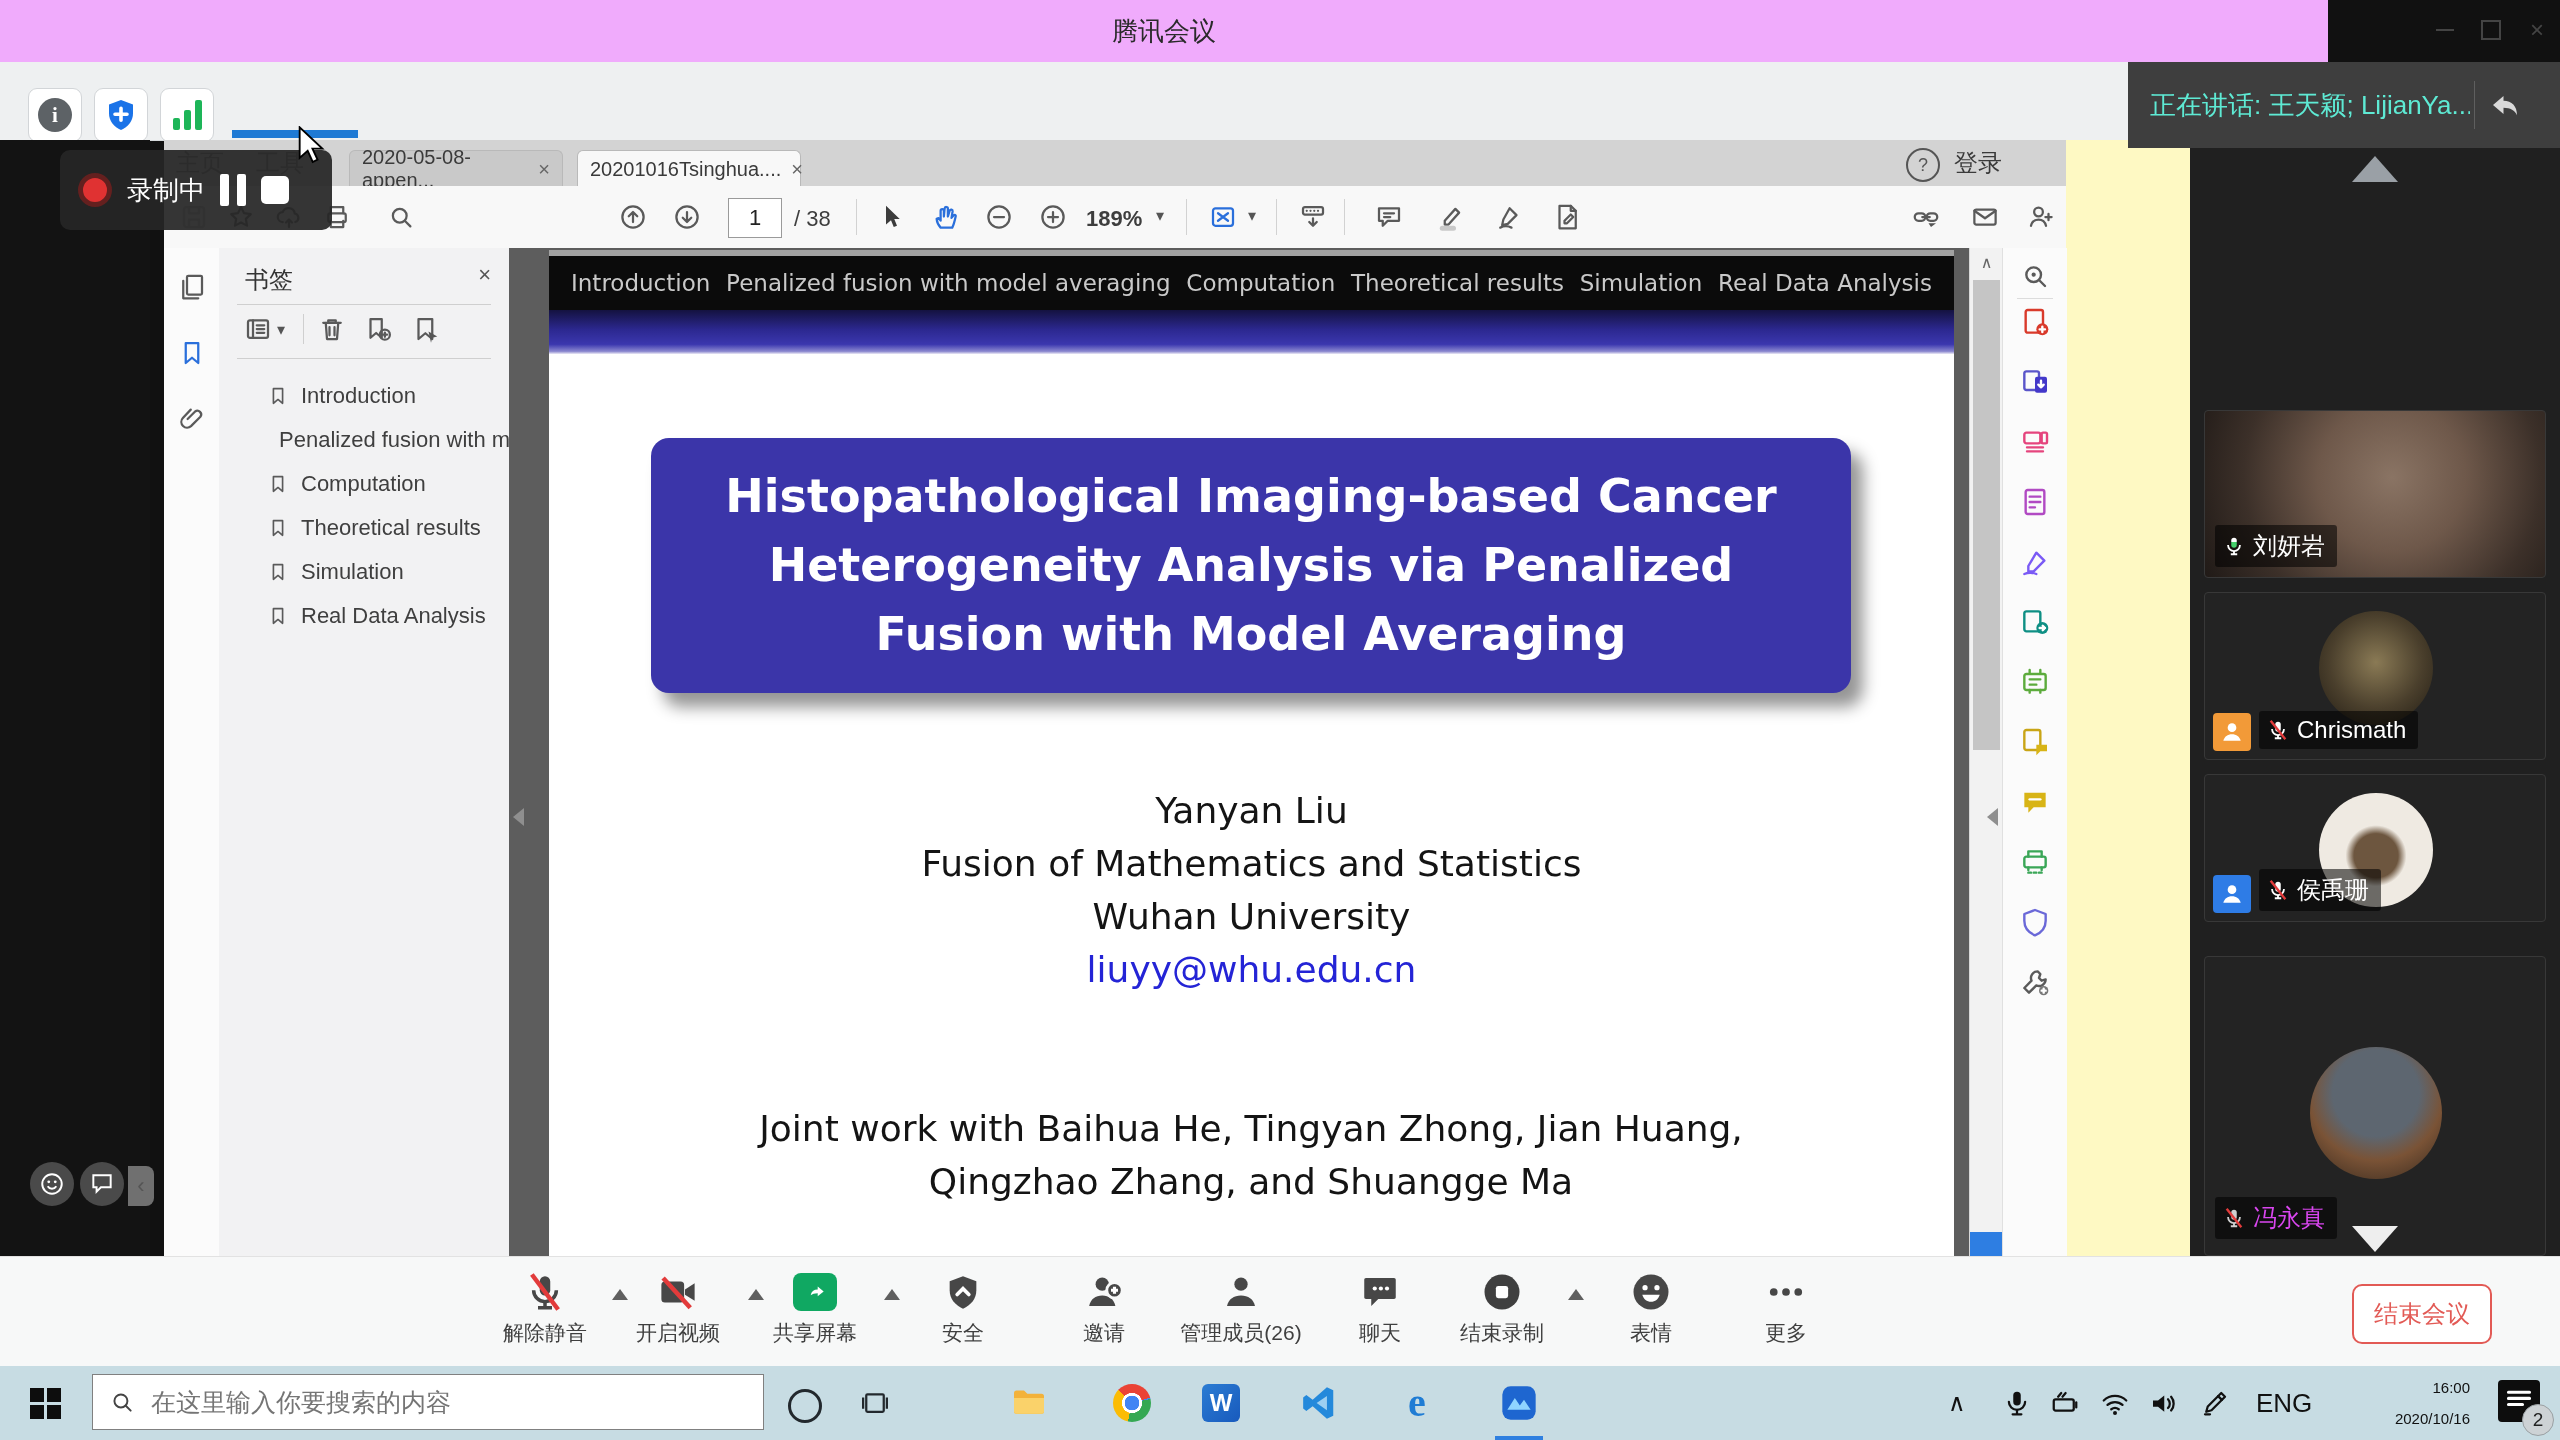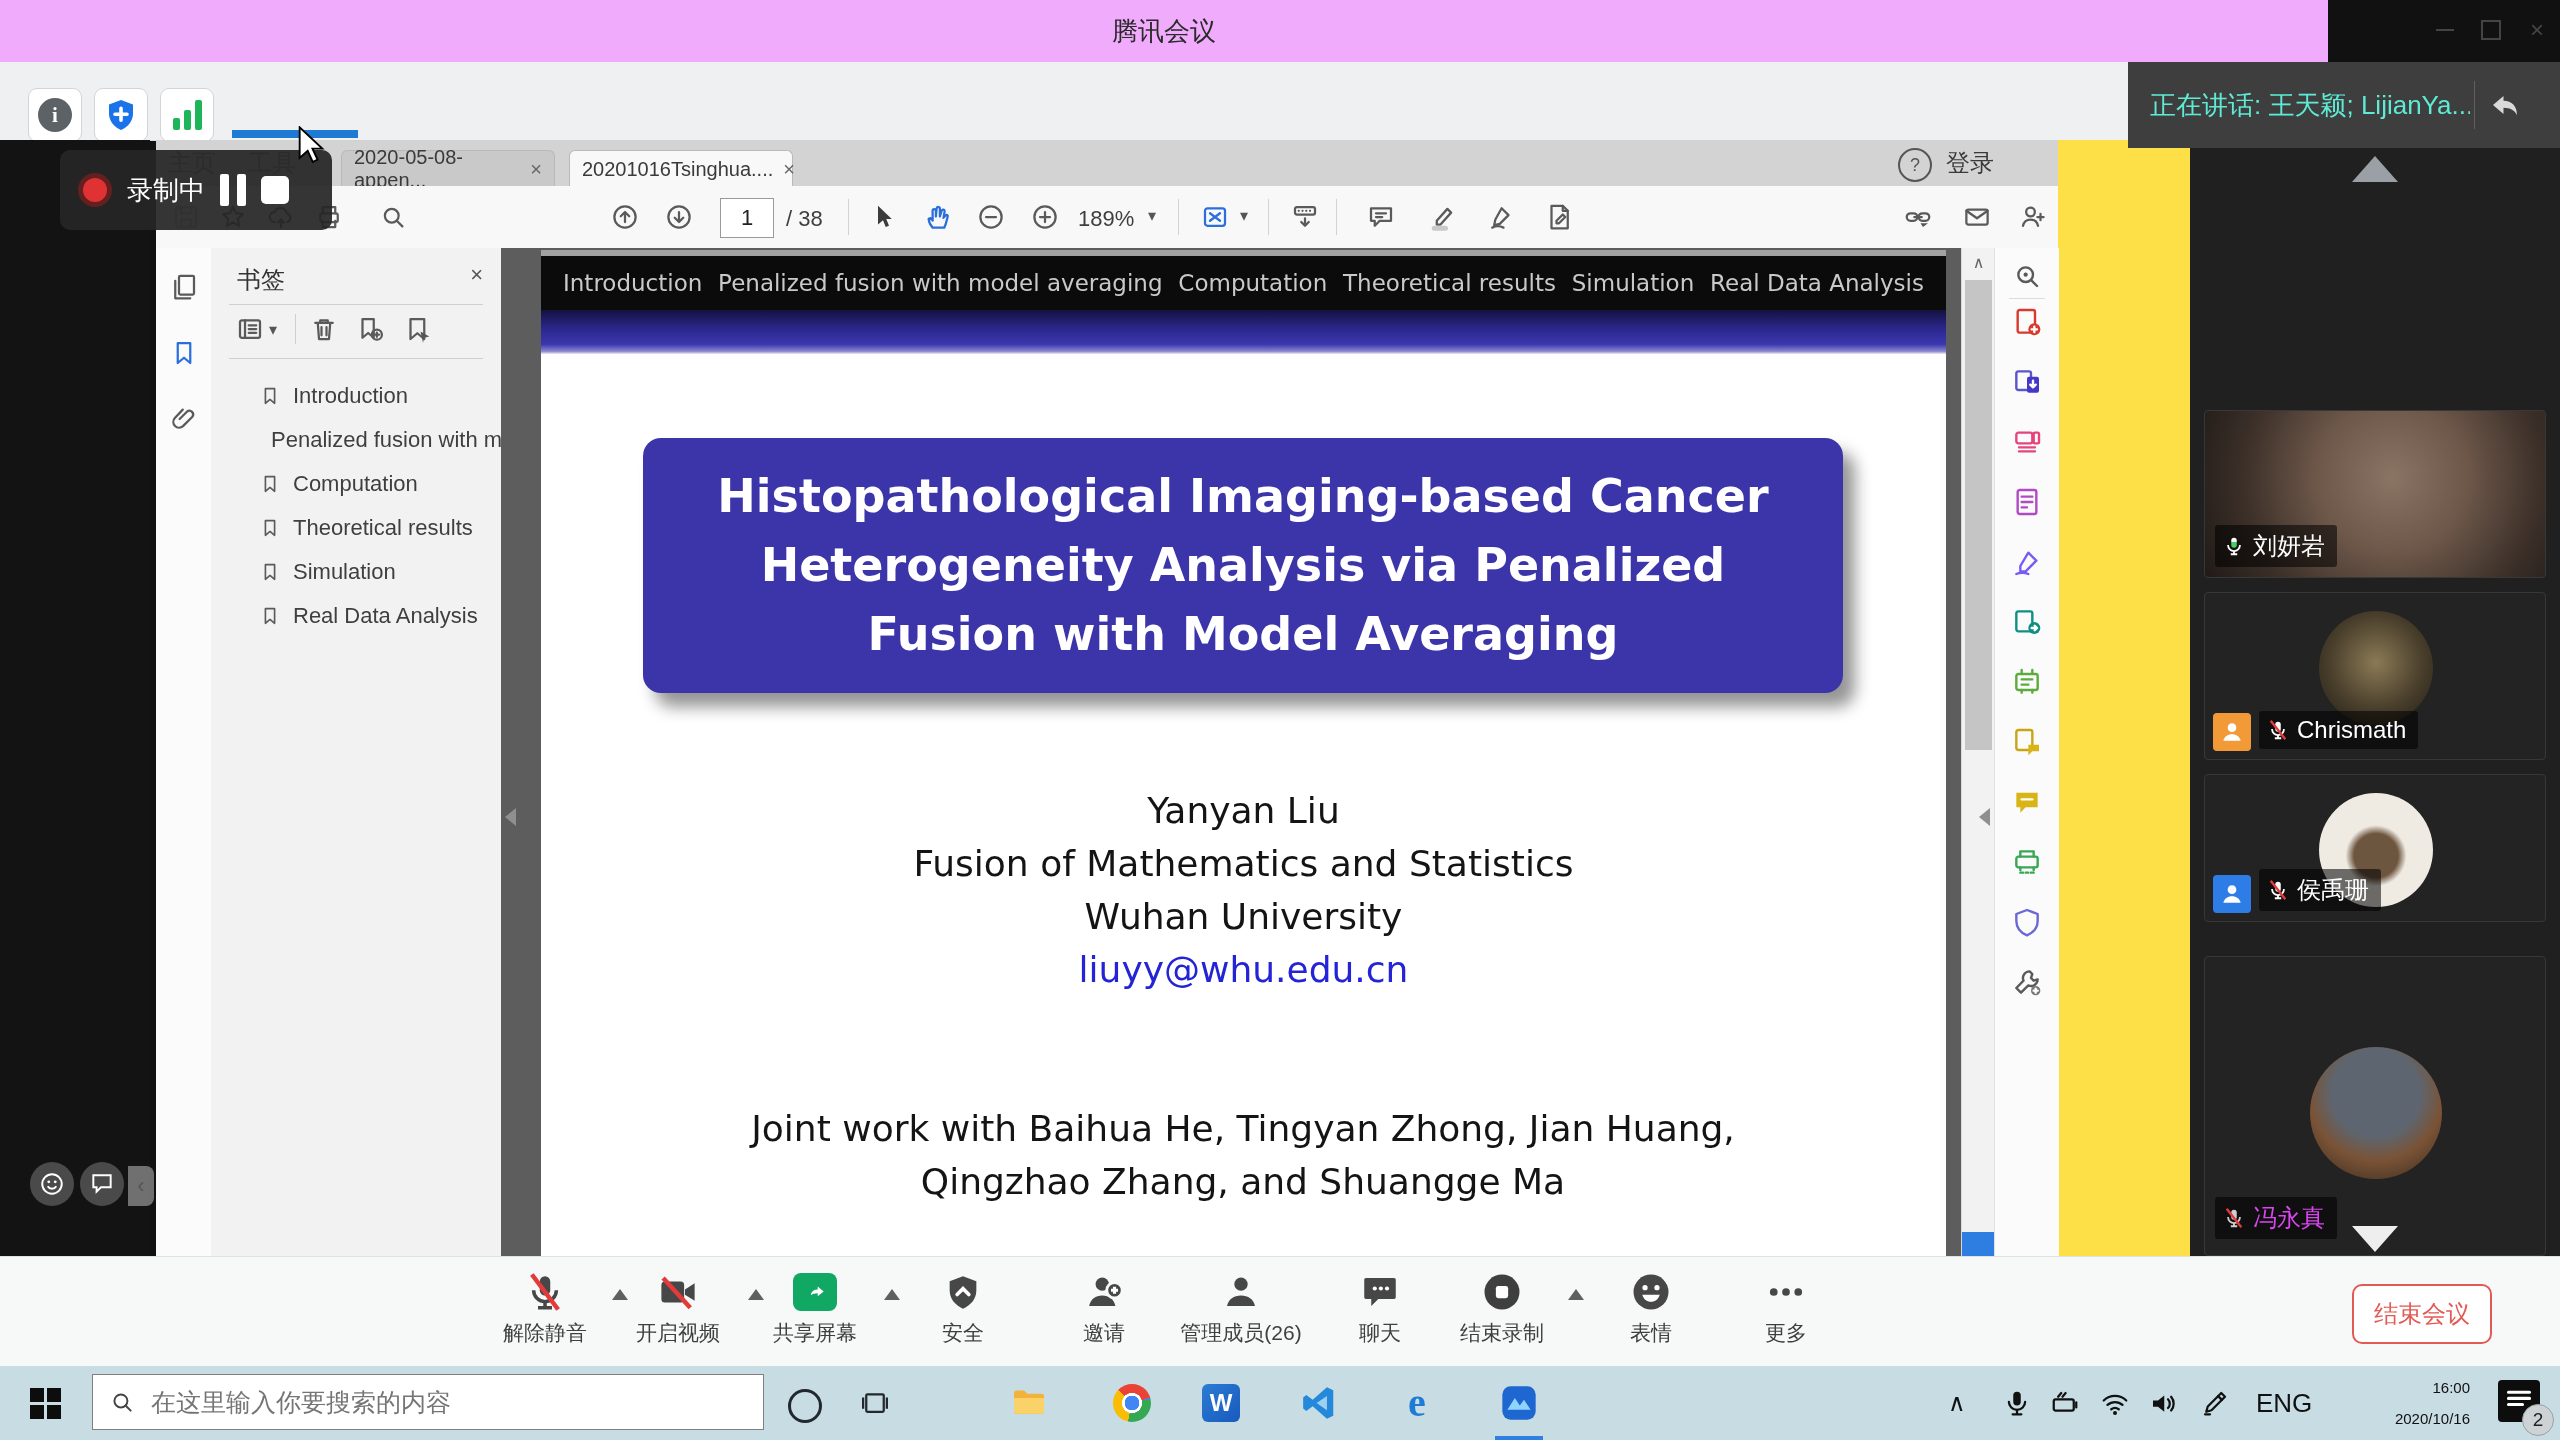--- a/index.html
+++ b/index.html
@@ -27,21 +27,21 @@
   .speakingbar{left:2128px;top:62px;width:432px;height:86px;background:#3e3e3e;z-index:40;display:flex;align-items:center;}
   .speakingbar .txt{padding-left:22px;font-size:26px;color:#5eead4;white-space:nowrap;overflow:hidden;width:320px;}
   .speakingbar .div{width:1px;height:48px;background:#5f5f5f;margin:0 12px 0 4px;}
 
   
   .blackcol{left:0;top:140px;width:150px;height:1116px;background:#131313;}
   .darkgap{left:2052px;top:140px;width:138px;height:1116px;background:#2e2e2e;}
   .expandbtn{left:2146px;top:695px;width:44px;height:70px;background:#3c3c3c;border-radius:8px;color:#c8c8c8;font-size:30px;display:flex;align-items:center;justify-content:center;}
 
   
-  .acrobat{left:156px;top:140px;width:2216px;height:1116px;background:#fde047;}
+  .acrobat{left:164px;top:140px;width:2216px;height:1116px;background:#fef9c3;}
   .tabbar{left:0;top:0;width:1902px;height:46px;background:#d3d3d3;}
   .menuitem{top:0;height:46px;line-height:46px;font-size:24px;color:#6f6f6f;}
   .ptab{top:10px;height:36px;border:1px solid #b9b9b9;border-bottom:none;border-radius:6px 6px 0 0;display:flex;align-items:center;padding:0 12px;font-size:20px;color:#3a3a3a;gap:10px;}
   .ptab .x{color:#666;font-size:20px;}
   .helpcirc{top:8px;width:30px;height:30px;border:2px solid #555;border-radius:50%;color:#555;font-size:18px;display:flex;align-items:center;justify-content:center;}
   .loginlbl{top:0;height:46px;line-height:46px;font-size:24px;color:#3a3a3a;}
   .pdftoolbar{left:0;top:46px;width:1902px;height:62px;background:#f8f8f8;border-bottom:1px solid #c9c9c9;}
   .ticon{top:16px;width:30px;height:30px;}
   .tdiv{top:13px;width:1px;height:36px;background:#d2d2d2;}
   .pagebox{left:564px;top:12px;width:52px;height:38px;background:#fff;border:1px solid #9a9a9a;text-align:center;line-height:38px;font-size:22px;color:#222;}
@@ -239,21 +239,21 @@
           <path d="M8.5 20.5c-1.8-2-3-4.8-3.2-7l1.6-.6 1.6 2V7a1.3 1.3 0 0 1 2.6 0v4.6l.6-6.4a1.3 1.3 0 0 1 2.6.2v6.2l1.5-4.8a1.2 1.2 0 0 1 2.3.6l-.9 5.3 1.9-2.2c.6-.6 1.7-.1 1.5.8-.6 2.8-1.4 6.6-2.8 9.2z"></path>
         </svg>
       <svg class="abs ticon tsvg" style="left:820px;" viewBox="0 0 24 24">
           <circle cx="12" cy="12" r="8.5"></circle>
           <path d="M8 12h8"></path>
         </svg>
       <svg class="abs ticon tsvg" style="left:874px;" viewBox="0 0 24 24">
           <circle cx="12" cy="12" r="8.5"></circle>
           <path d="M12 8v8M8 12h8"></path>
         </svg>
-      <div class="abs ttext" style="left:922px;">189%</div>
+      <div class="abs ttext" style="left:922px;font-weight:bold;">189%</div>
       <div class="abs ttext caret" style="left:992px;">▾</div>
       <div class="abs tdiv" style="left:1022px;"></div>
       <svg class="abs ticon tsvg" style="left:1044px;stroke:#2a6fdb;" viewBox="0 0 24 24">
           <rect x="4" y="5" width="16" height="14" rx="2"></rect>
           <path d="M8 9l8 6M16 9l-8 6"></path>
         </svg>
       <div class="abs ttext caret" style="left:1084px;">▾</div>
       <div class="abs tdiv" style="left:1112px;"></div>
       <svg class="abs ticon tsvg" style="left:1134px;" viewBox="0 0 24 24">
           <rect x="4" y="4" width="16" height="6" rx="1.5"></rect>

